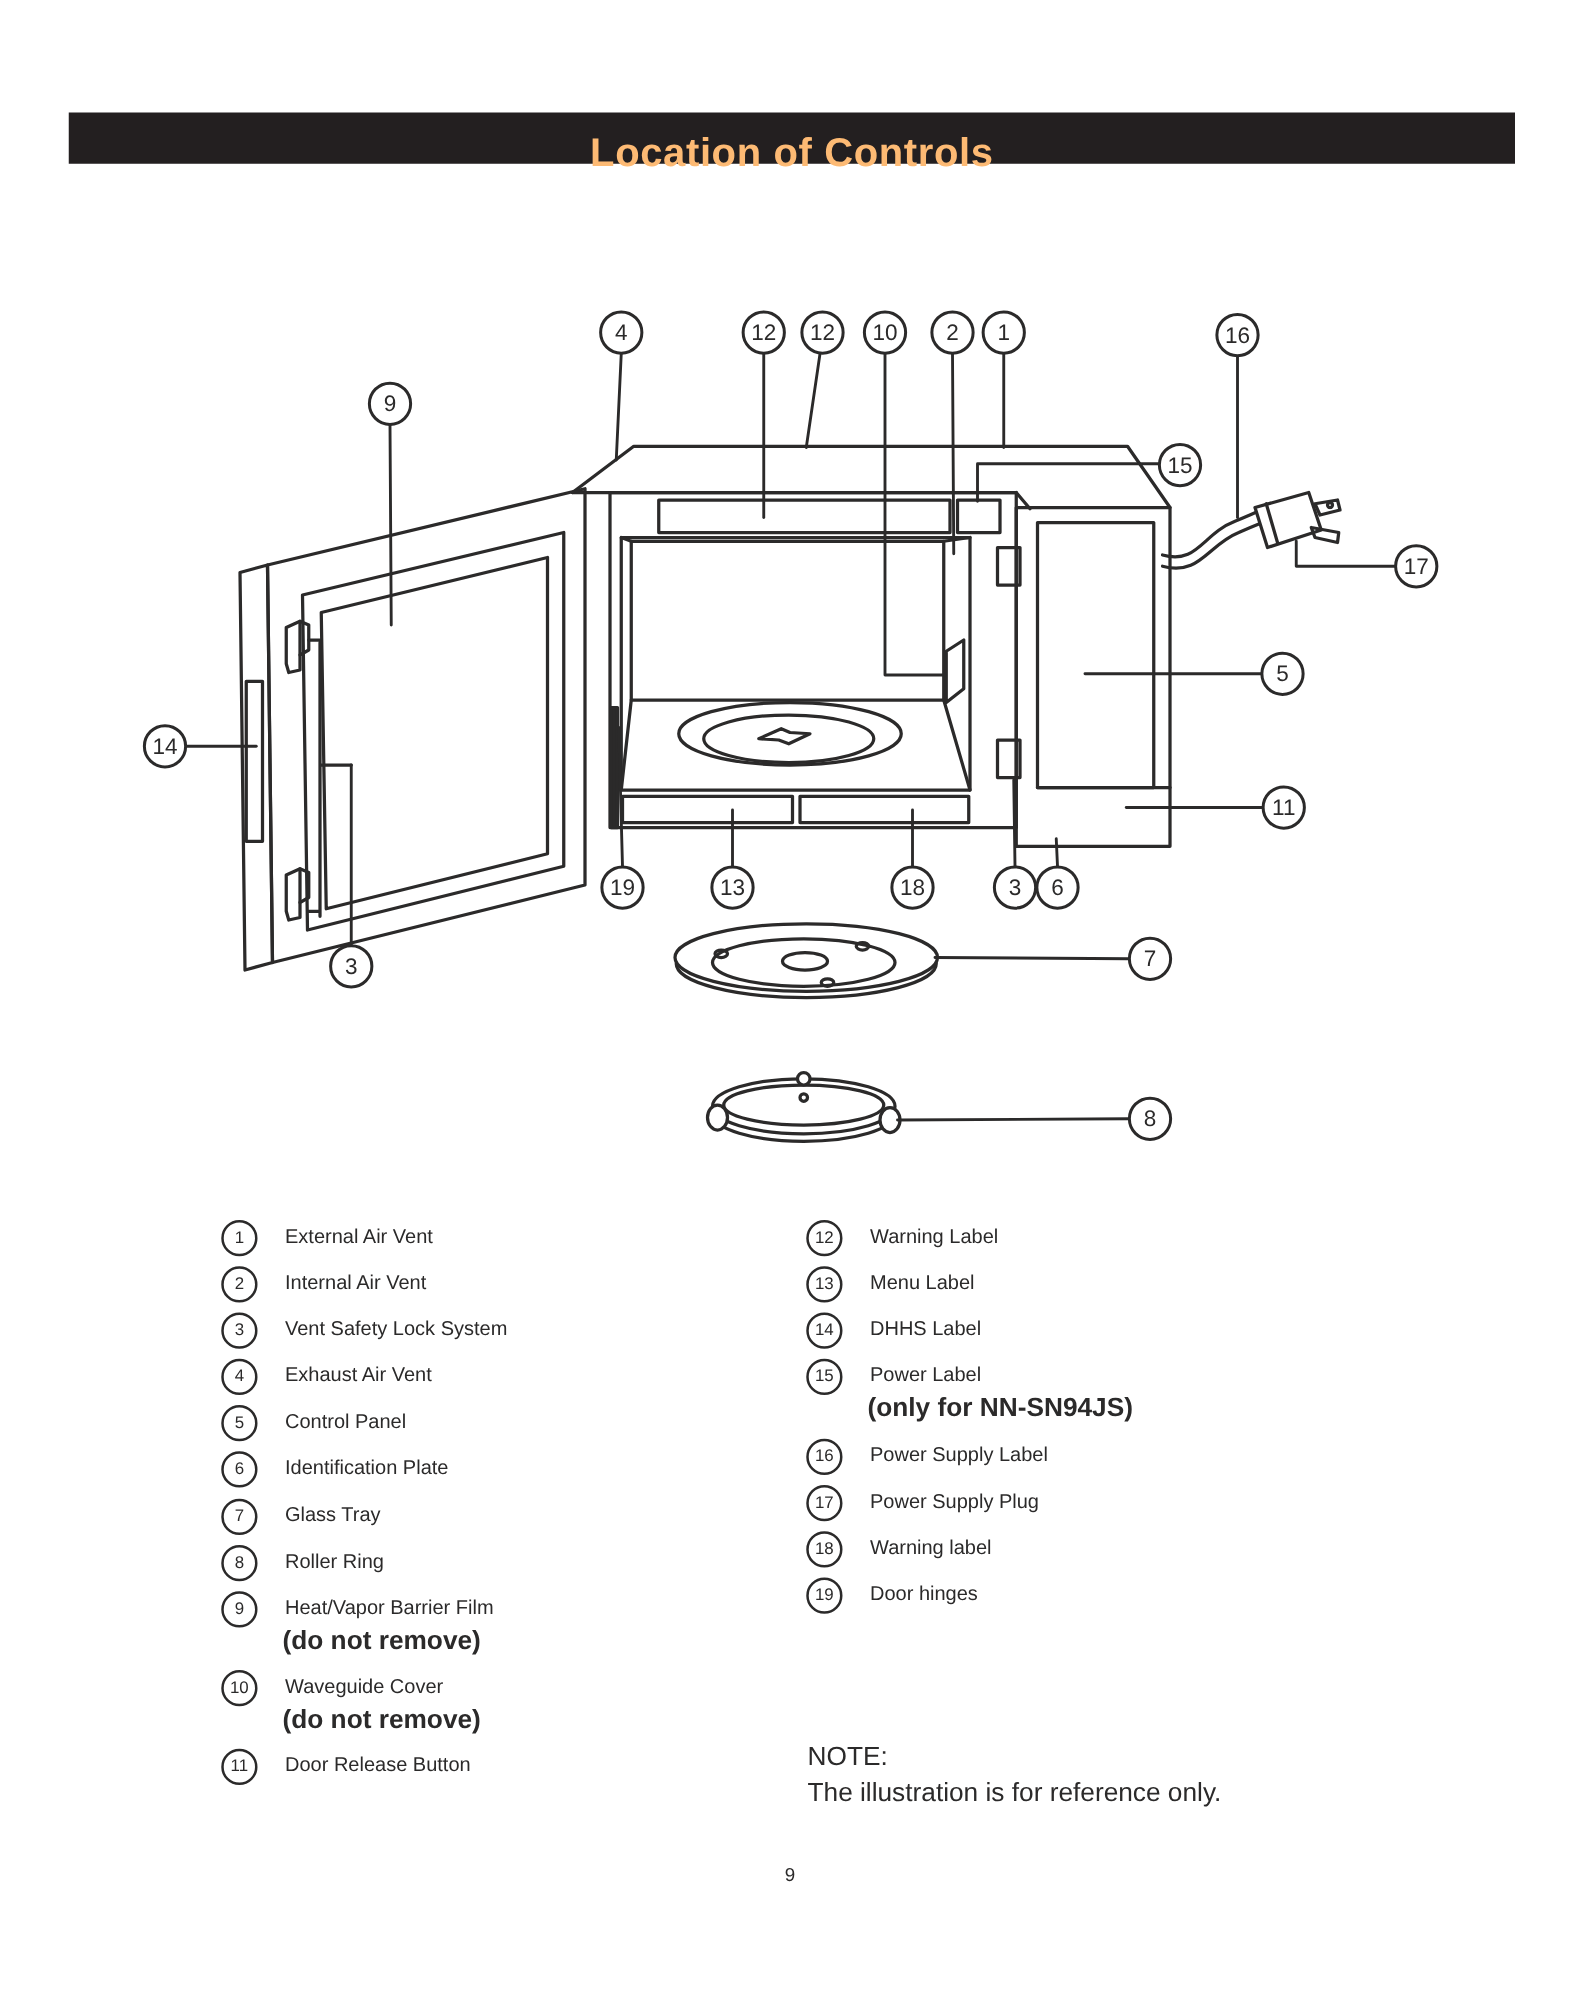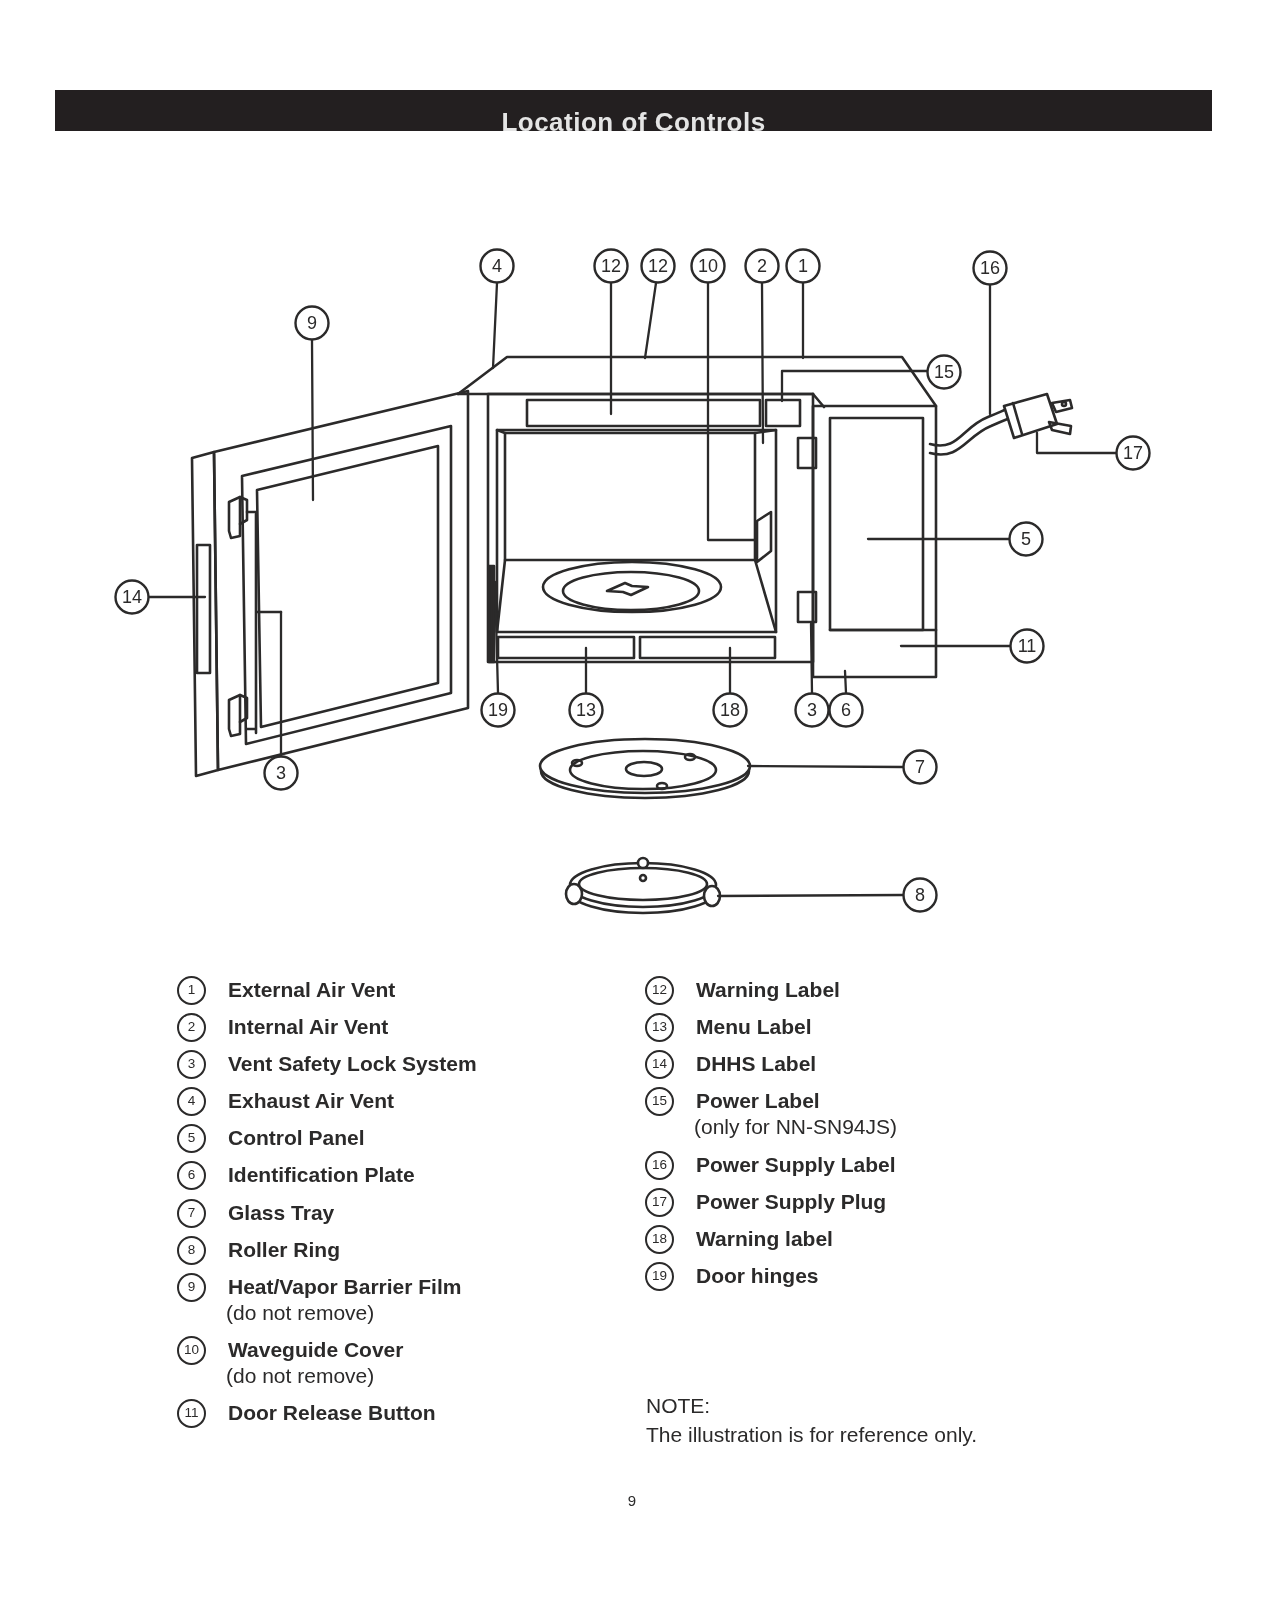--- a/index.html
+++ b/index.html
@@ -1,26 +1,26 @@
 <!DOCTYPE html>
 <html><head>
 <meta charset="utf-8">
 <style>
   html,body{margin:0;padding:0;background:#e8e8e8;}
   .page{position:relative;width:1267px;height:1600px;background:#ffffff;overflow:hidden;
         font-family:"Liberation Sans", sans-serif;color:#2b2a2a;}
   .header-bar{position:absolute;left:55px;top:90px;width:1157px;height:41px;background:#231f20;
               display:flex;align-items:center;justify-content:center;}
-  .header-bar span{color:#e5e5e5;font-size:26px;font-weight:700;letter-spacing:.5px;margin-top:23px;}
+  .header-bar span{color:#fdba74;font-size:32px;font-weight:700;letter-spacing:.5px;margin-top:23px;}
   svg.diagram{position:absolute;left:0;top:0;width:1267px;height:960px;}
   .legend-item{position:absolute;display:flex;align-items:center;gap:22px;height:26px;}
   .badge{flex:0 0 auto;width:25px;height:25px;border:2px solid #2b2a2a;border-radius:50%;
          display:flex;align-items:center;justify-content:center;font-size:13.5px;line-height:1;}
-  .lbl{font-size:21px;font-weight:700;white-space:nowrap;}
-  .legend-sub{position:absolute;font-size:21px;font-weight:400;white-space:nowrap;}
+  .lbl{font-size:16px;font-weight:400;white-space:nowrap;}
+  .legend-sub{position:absolute;font-size:21px;font-weight:700;white-space:nowrap;}
   .legend-desc{position:absolute;font-size:21px;font-weight:400;line-height:26px;}
   .note-title{position:absolute;font-size:21px;font-weight:400;}
   .note-text{position:absolute;font-size:21px;font-weight:400;white-space:nowrap;}
   .page-number{position:absolute;width:48px;text-align:center;font-size:15px;}
 </style>
 </head>
 <body>
 
 <div class="page">
 

